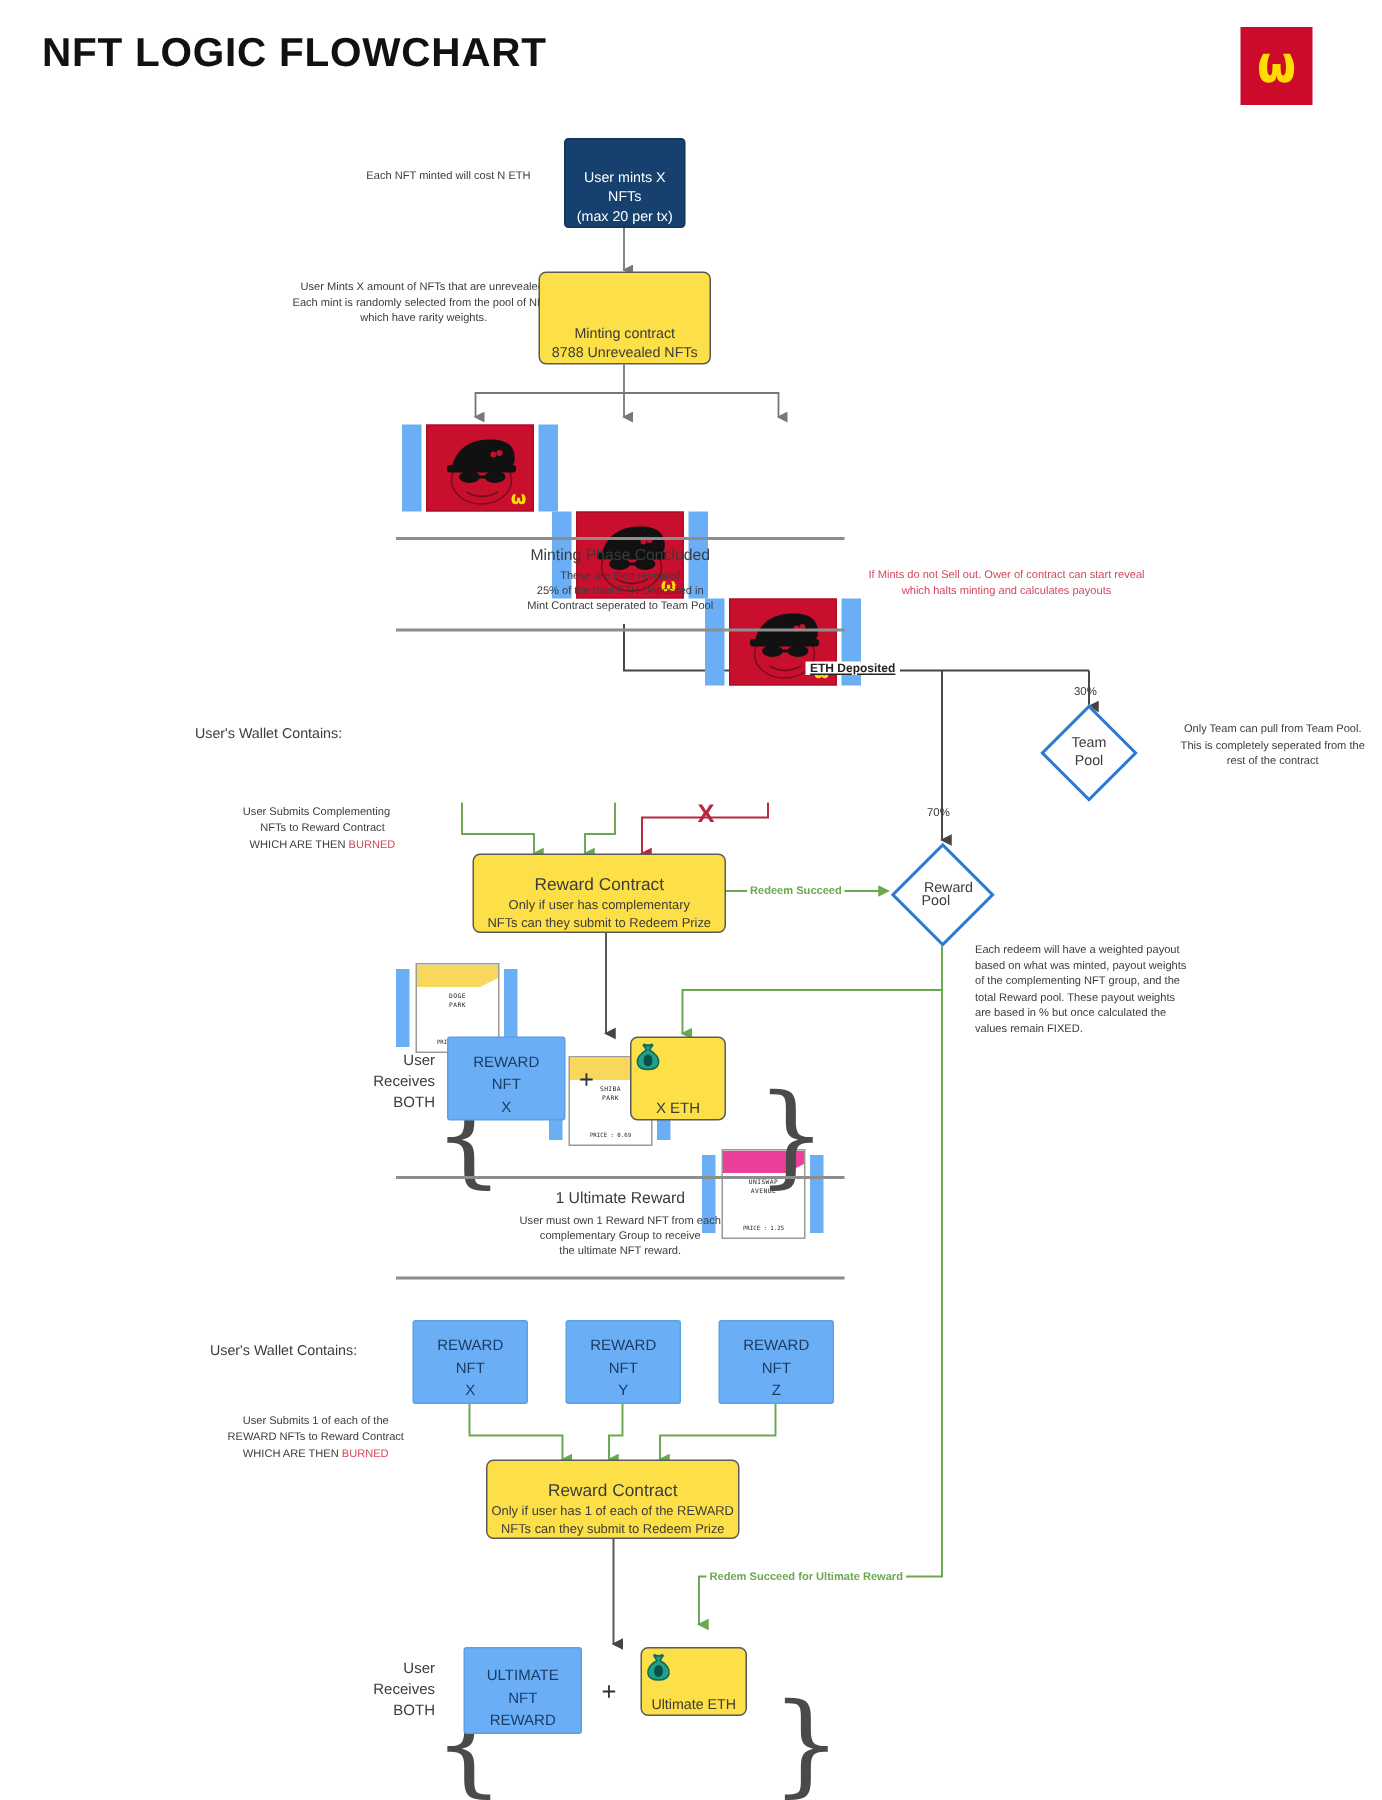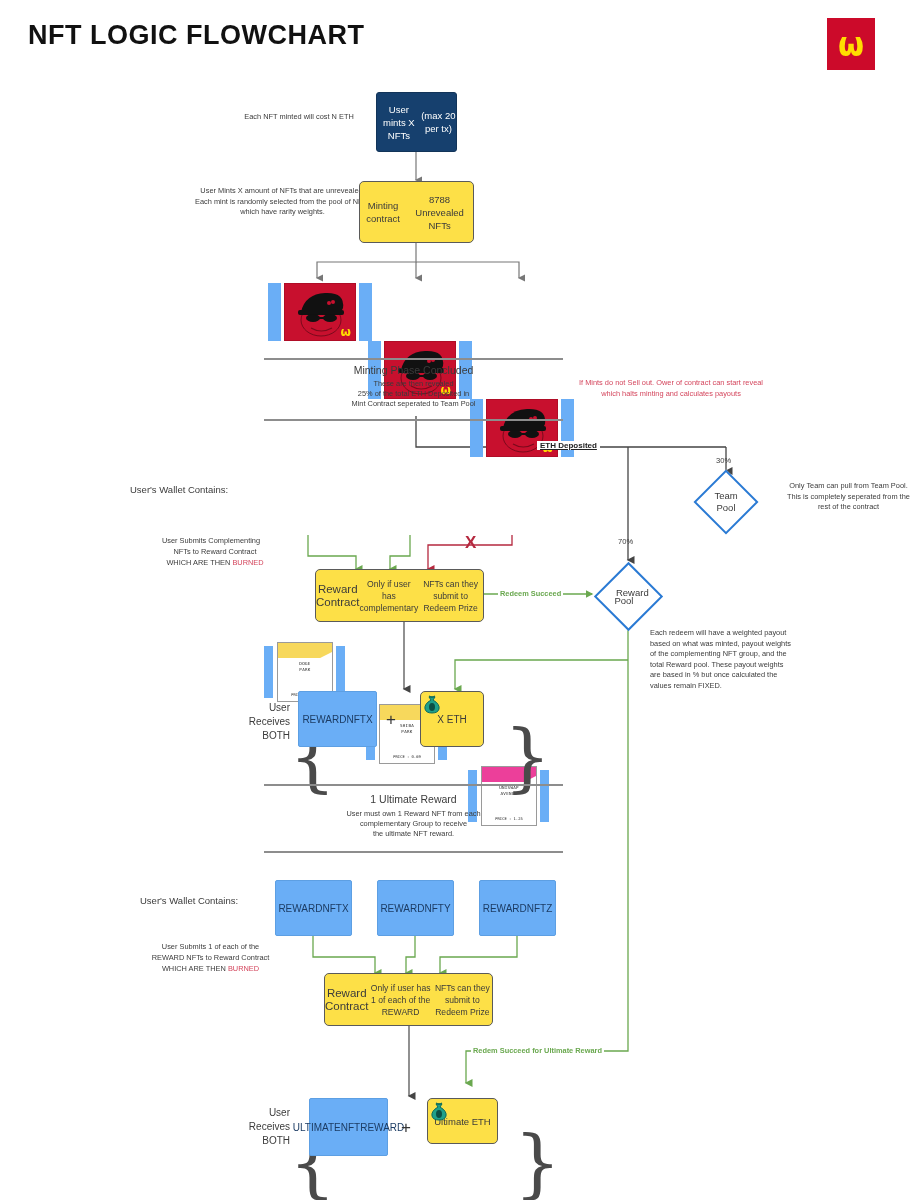--- a/index.html
+++ b/index.html
@@ -6,22 +6,22 @@
   body{width:921px;height:1200px;position:relative;overflow:hidden;
        font-family:"Liberation Sans","DejaVu Sans",sans-serif;color:#3b3b3b;}
   .abs{position:absolute;}
   
   #title{left:28px;top:20px;font-size:27px;font-weight:bold;color:#111;letter-spacing:.5px;}
   #logo{left:827px;top:18px;width:48px;height:52px;background:#cc0a2a;
         display:flex;align-items:center;justify-content:center;}
   #logo .w{font-size:30px;font-weight:bold;color:#ffdd00;line-height:1;
            transform:scaleY(1.15);font-family:"DejaVu Sans",sans-serif;}
   
-  .box{box-sizing:border-box;display:flex;flex-direction:row;
-       align-items:center;justify-content:center;text-align:center;}
+  .box{box-sizing:border-box;display:flex;flex-direction:column;
+       align-items:center;justify-content:flex-end;text-align:center;}
   .nodeDark{background:#16406e;border:1px solid #123459;color:#ffffff;
             border-radius:3px;font-size:9.5px;line-height:13px;}
   .nodeWhite{background:#fde047;border:1.4px solid #5a5a5a;border-radius:5px;
              font-size:9.5px;line-height:13px;color:#3b3b3b;}
   .nodeBlue{background:#6aaef6;border:1px solid #5d9fe3;border-radius:2px;
             color:#1c3c64;font-size:10px;line-height:15px;}
   .nodeBig{font-size:11.5px;}
   .note{font-size:7.4px;line-height:10.5px;text-align:center;color:#3b3b3b;}
   .noteL{font-size:7.4px;line-height:10.5px;text-align:center;color:#3b3b3b;}
   .redtxt{color:#d4455c;}

